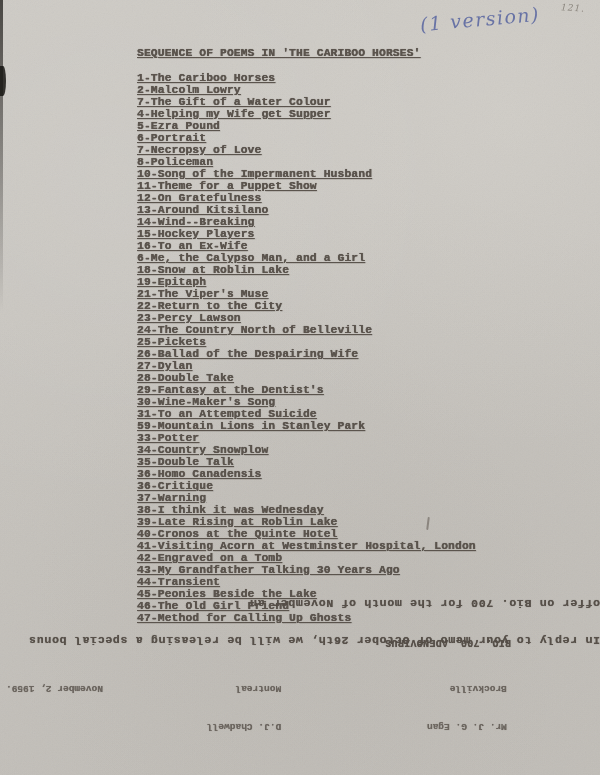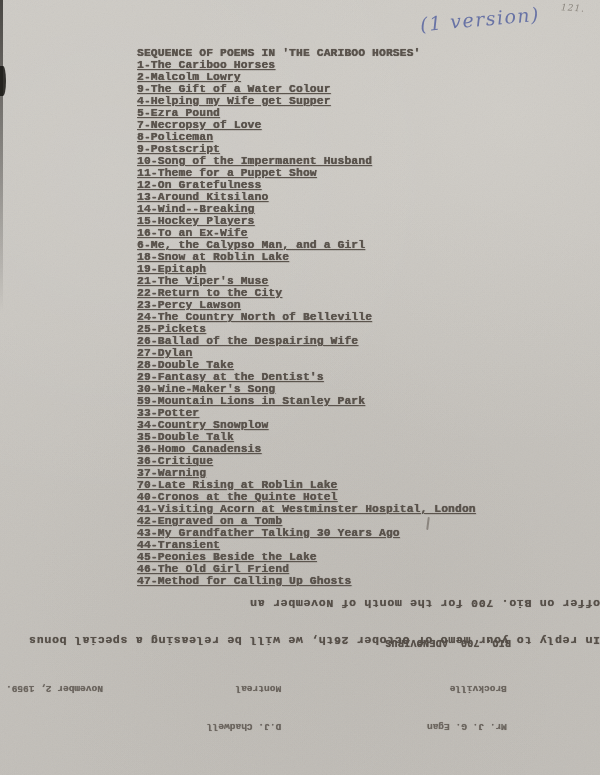--- a/index.html
+++ b/index.html
@@ -24,21 +24,21 @@
   .corner-number{position:absolute;left:561px;top:3px;font-family:"DejaVu Serif",serif;
     font-style:italic;font-size:9px;color:#8b867e;transform:rotate(4deg);letter-spacing:1px;}
   
   .annotation{position:absolute;left:420px;top:8px;font-family:"DejaVu Serif",serif;
     font-style:italic;font-size:19px;color:#5e6aa2;transform:rotate(-5deg);
     letter-spacing:1.5px;opacity:0.9;}
   
   .typed{color:#5b544d;font-weight:bold;font-size:11.2px;
     text-shadow:0 0 0.7px rgba(64,58,52,0.85), 0.4px 0.4px 0.6px rgba(64,58,52,0.4);}
   .typed-block{position:absolute;left:137px;top:47px;}
-  .doc-title{line-height:12px;white-space:pre;letter-spacing:0.2px;}
+  .doc-title{line-height:12px;white-space:pre;margin-bottom:13px;letter-spacing:0.2px;text-decoration:underline;}
   .poem-line{line-height:12px;white-space:pre;letter-spacing:0.2px;text-decoration:underline;}
   
   .reverse{transform:rotate(180deg);color:#575049;font-weight:bold;
     text-shadow:0 0 0.7px rgba(64,58,52,0.8);}
   .rev-body{position:absolute;left:22px;top:585px;width:578px;font-size:11.5px;
     line-height:12.2px;letter-spacing:0.72px;white-space:pre;}
   .rev-subject{position:absolute;left:385px;top:637px;font-size:10px;
     letter-spacing:0.3px;white-space:pre;}
   .rev-small{font-size:9.5px;line-height:12.5px;white-space:pre;opacity:0.8;}
   .rev-egan{position:absolute;left:427px;top:669px;}
@@ -63,54 +63,56 @@
 <div class="edge-blob"></div>
 
 <div class="corner-number">121.</div>
 
 <div class="annotation">(1 version)</div>
 
 <div class="typed-block typed">
   <div class="doc-title">SEQUENCE OF POEMS IN 'THE CARIBOO HORSES'</div>
   <div class="poem-line">1-The Cariboo Horses</div>
   <div class="poem-line">2-Malcolm Lowry</div>
-  <div class="poem-line">9-The Gift of a Water Colour</div>
+  <div class="poem-line">7-The Gift of a Water Colour</div>
   <div class="poem-line">4-Helping my Wife get Supper</div>
   <div class="poem-line">5-Ezra Pound</div>
+  <div class="poem-line">6-Portrait</div>
   <div class="poem-line">7-Necropsy of Love</div>
   <div class="poem-line">8-Policeman</div>
-  <div class="poem-line">9-Postscript</div>
   <div class="poem-line">10-Song of the Impermanent Husband</div>
   <div class="poem-line">11-Theme for a Puppet Show</div>
   <div class="poem-line">12-On Gratefulness</div>
   <div class="poem-line">13-Around Kitsilano</div>
   <div class="poem-line">14-Wind--Breaking</div>
   <div class="poem-line">15-Hockey Players</div>
   <div class="poem-line">16-To an Ex-Wife</div>
   <div class="poem-line">6-Me, the Calypso Man, and a Girl</div>
   <div class="poem-line">18-Snow at Roblin Lake</div>
   <div class="poem-line">19-Epitaph</div>
   <div class="poem-line">21-The Viper's Muse</div>
   <div class="poem-line">22-Return to the City</div>
   <div class="poem-line">23-Percy Lawson</div>
   <div class="poem-line">24-The Country North of Belleville</div>
   <div class="poem-line">25-Pickets</div>
   <div class="poem-line">26-Ballad of the Despairing Wife</div>
   <div class="poem-line">27-Dylan</div>
   <div class="poem-line">28-Double Take</div>
   <div class="poem-line">29-Fantasy at the Dentist's</div>
   <div class="poem-line">30-Wine-Maker's Song</div>
+  <div class="poem-line">31-To an Attempted Suicide</div>
   <div class="poem-line">59-Mountain Lions in Stanley Park</div>
   <div class="poem-line">33-Potter</div>
   <div class="poem-line">34-Country Snowplow</div>
   <div class="poem-line">35-Double Talk</div>
   <div class="poem-line">36-Homo Canadensis</div>
   <div class="poem-line">36-Critique</div>
   <div class="poem-line">37-Warning</div>
-  <div class="poem-line">70-Late Rising at Roblin Lake</div>
+  <div class="poem-line">38-I think it was Wednesday</div>
+  <div class="poem-line">39-Late Rising at Roblin Lake</div>
   <div class="poem-line">40-Cronos at the Quinte Hotel</div>
   <div class="poem-line">41-Visiting Acorn at Westminster Hospital, London</div>
   <div class="poem-line">42-Engraved on a Tomb</div>
   <div class="poem-line">43-My Grandfather Talking 30 Years Ago</div>
   <div class="poem-line">44-Transient</div>
   <div class="poem-line">45-Peonies Beside the Lake</div>
   <div class="poem-line">46-The Old Girl Friend</div>
   <div class="poem-line">47-Method for Calling Up Ghosts</div>
 </div>
 

